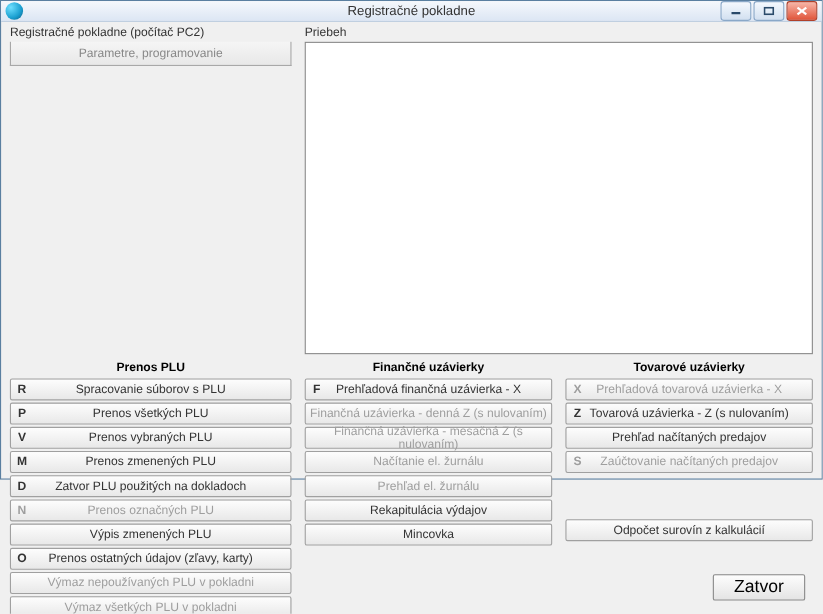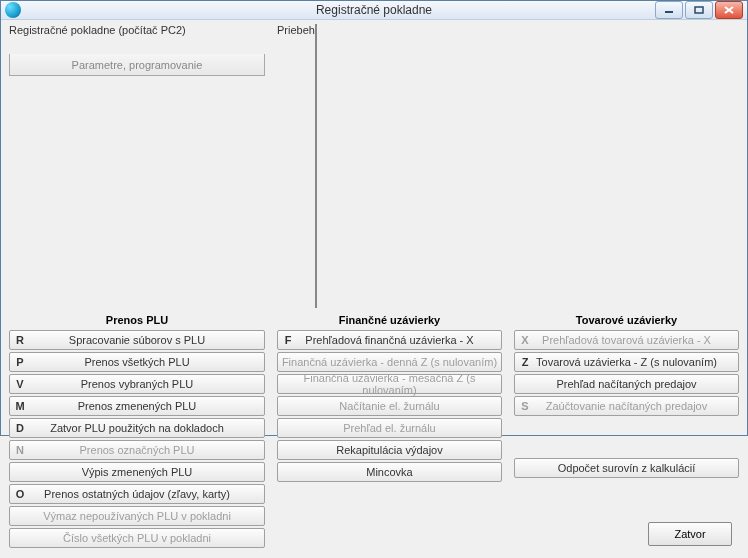--- a/index.html
+++ b/index.html
@@ -67,22 +67,22 @@
     font-weight: bold;
   }
   .content {
     flex: 1;
     padding: 4px 8px 8px 8px;
     display: grid;
     grid-template-columns: 256px 1fr;
     grid-template-rows: auto auto;
     gap: 4px 12px;
   }
-  .left-top { grid-column: 1; grid-row: 1; display: flex; flex-direction: column; gap: 16px; }
-  .right-top { grid-column: 2; grid-row: 1; display: flex; }
+  .left-top { grid-column: 1; grid-row: 1; display: flex; flex-direction: column; }
+  .right-top { grid-column: 2; grid-row: 1; display: flex; flex-direction: column; }
   .section-label { font-size: 11px; color: #333; margin-bottom: 2px; }
   .listbox {
     border: 1px solid #888;
     background: #fff;
     height: 260px;
     display: flex;
     flex-direction: column;
   }
   .list-header {
     display: flex;
@@ -168,21 +168,21 @@
     position: absolute;
     right: 16px;
     bottom: 12px;
   }
   .close-btn {
     width: 84px;
     height: 24px;
     border: 1px solid #888;
     background: linear-gradient(#fdfdfd, #e4e4e4);
     border-radius: 2px;
-    font-size: 11px;
+    font-size: 16px;
     display: flex;
     align-items: center;
     justify-content: center;
     cursor: pointer;
   }
   .checkbox {
     width: 12px; height: 12px;
     border: 1px solid #7a7a7a;
     background: #fff;
     display: inline-flex;
@@ -262,21 +262,21 @@
             <span class="lbl">Výpis zmenených PLU</span>
           </div>
           <div class="btn">
             <span class="key">O</span>
             <span class="lbl">Prenos ostatných údajov (zľavy, karty)</span>
           </div>
           <div class="btn disabled nokey">
             <span class="lbl">Výmaz nepoužívaných PLU v pokladni</span>
           </div>
           <div class="btn disabled nokey">
-            <span class="lbl">Číslo všetkých PLU v pokladni</span>
+            <span class="lbl">Výmaz všetkých PLU v pokladni</span>
           </div>
         </div>
     </div>
 
     <div class="bottom-right">
       <div class="col">
         <div class="group-title">Finančné uzávierky</div>
         <div id="financne-buttons">
             <div class="btn">
               <span class="key">F</span>

